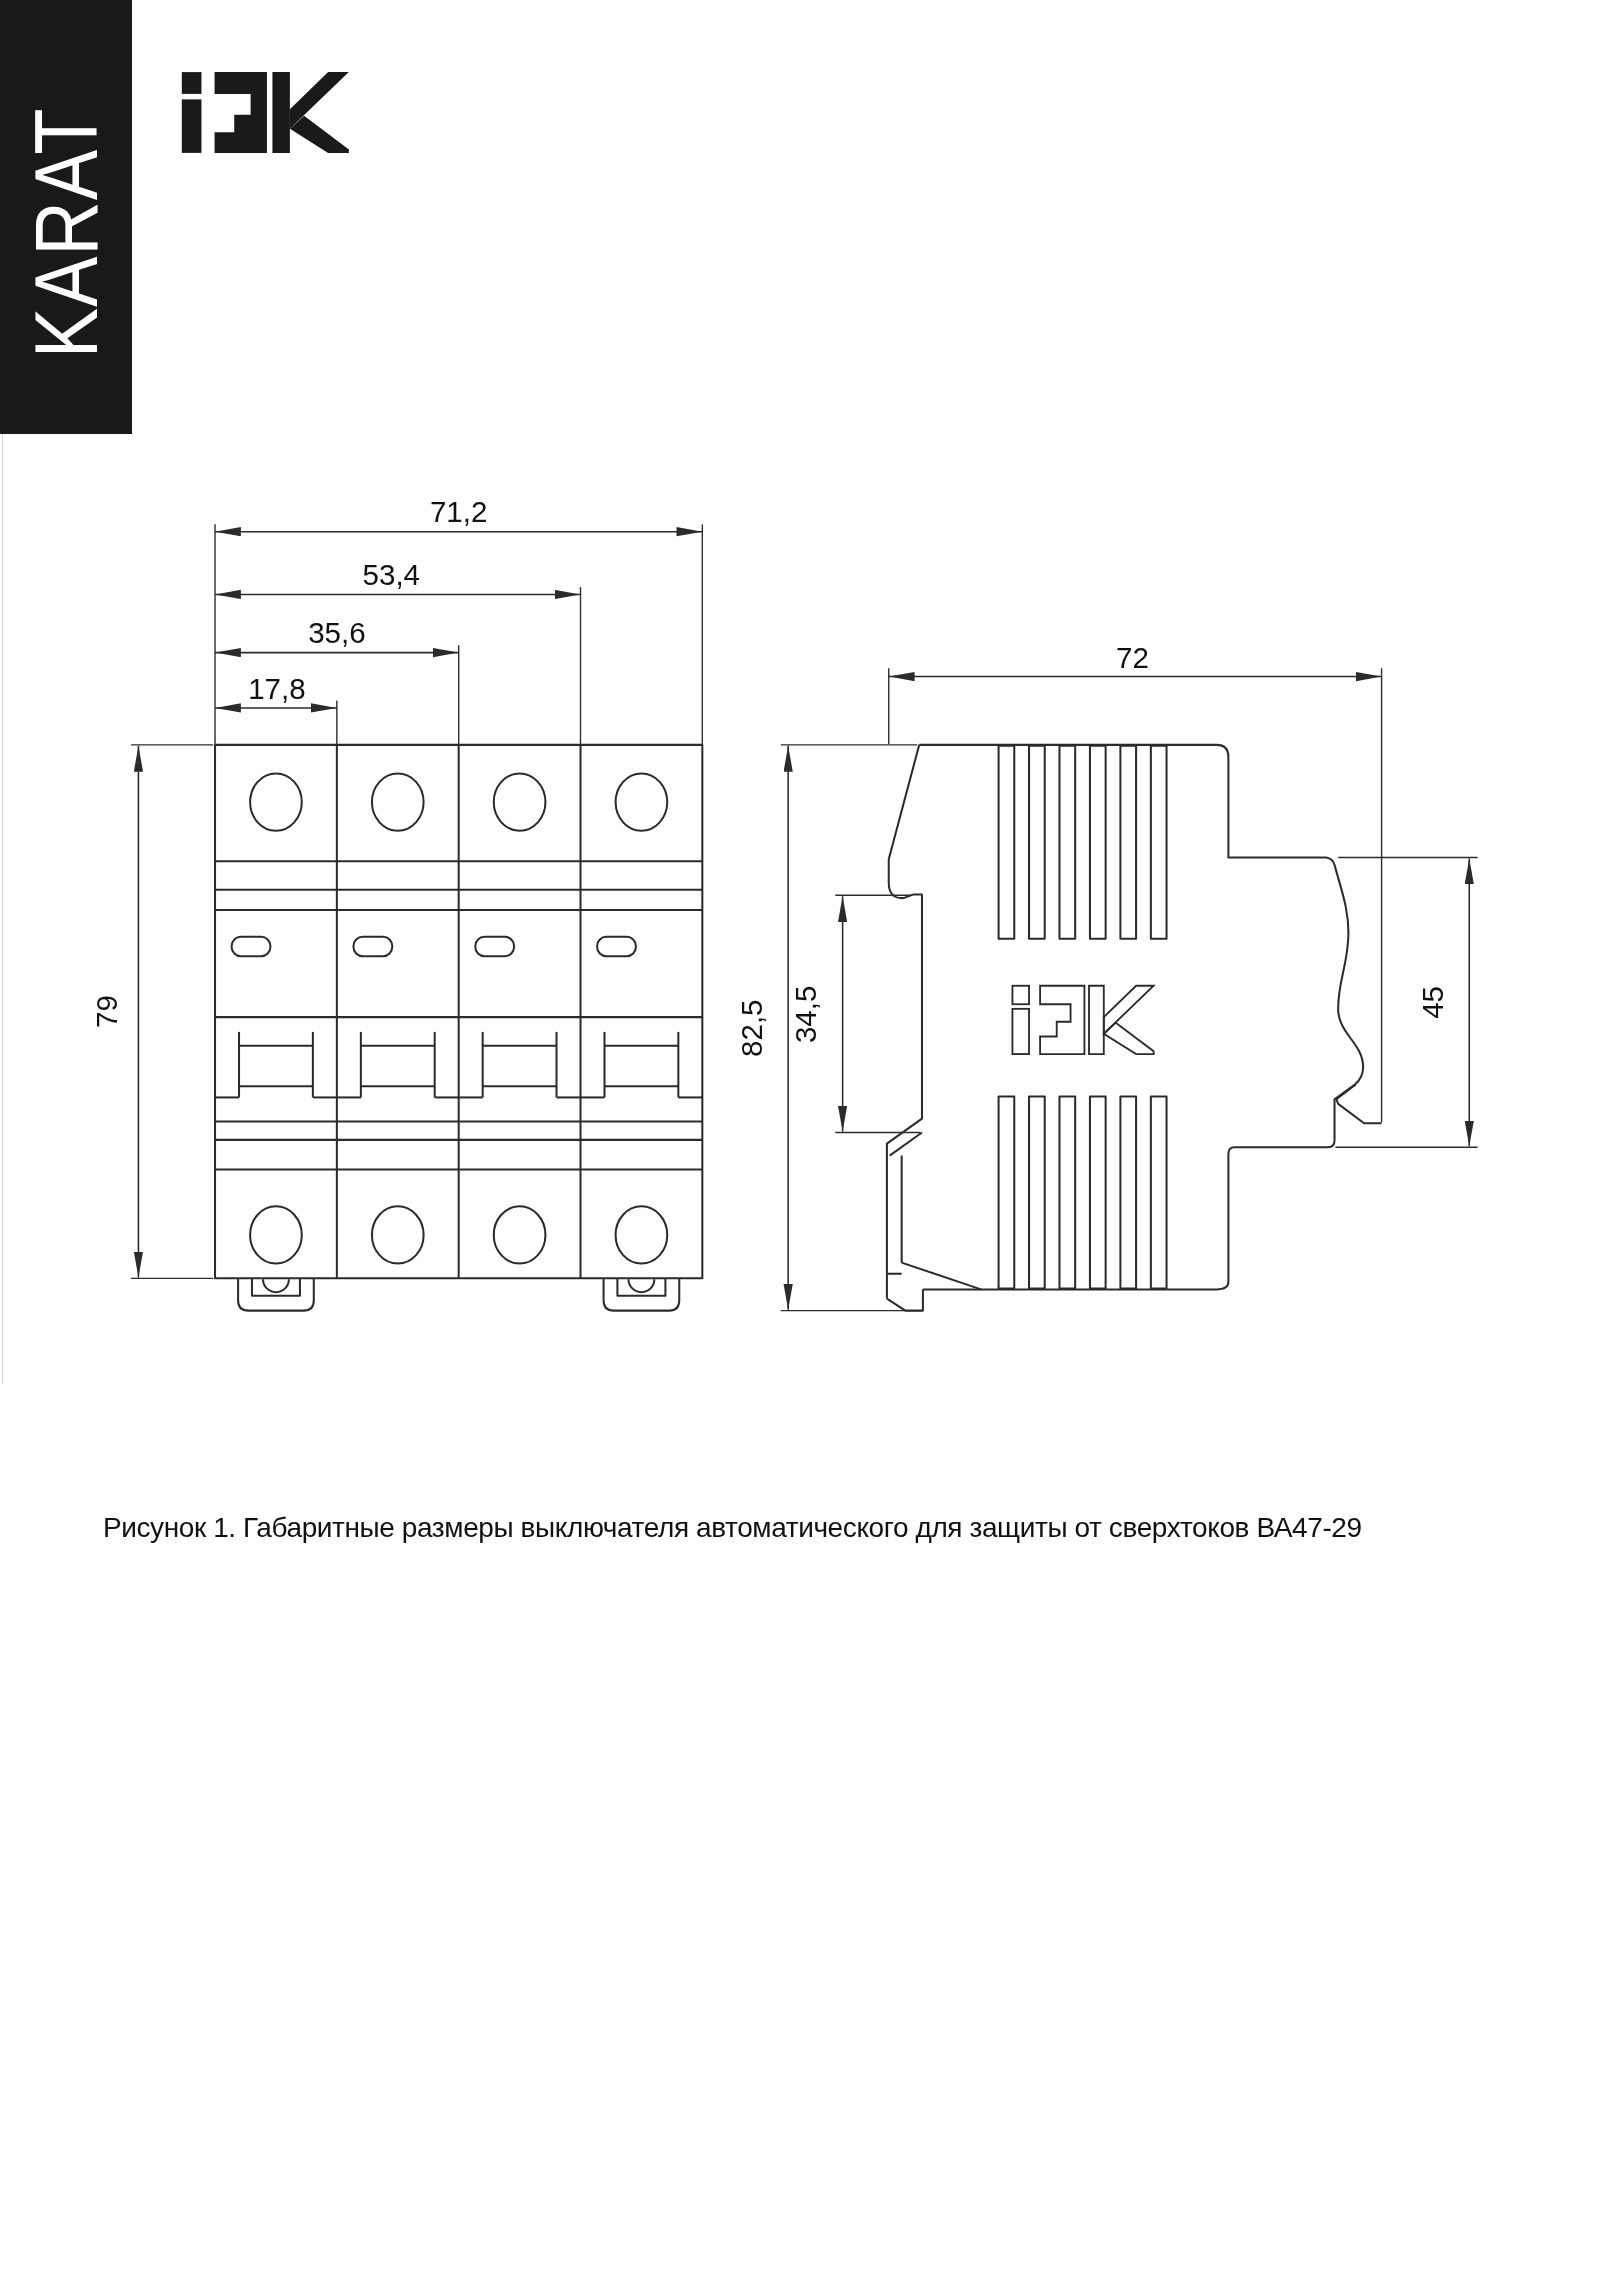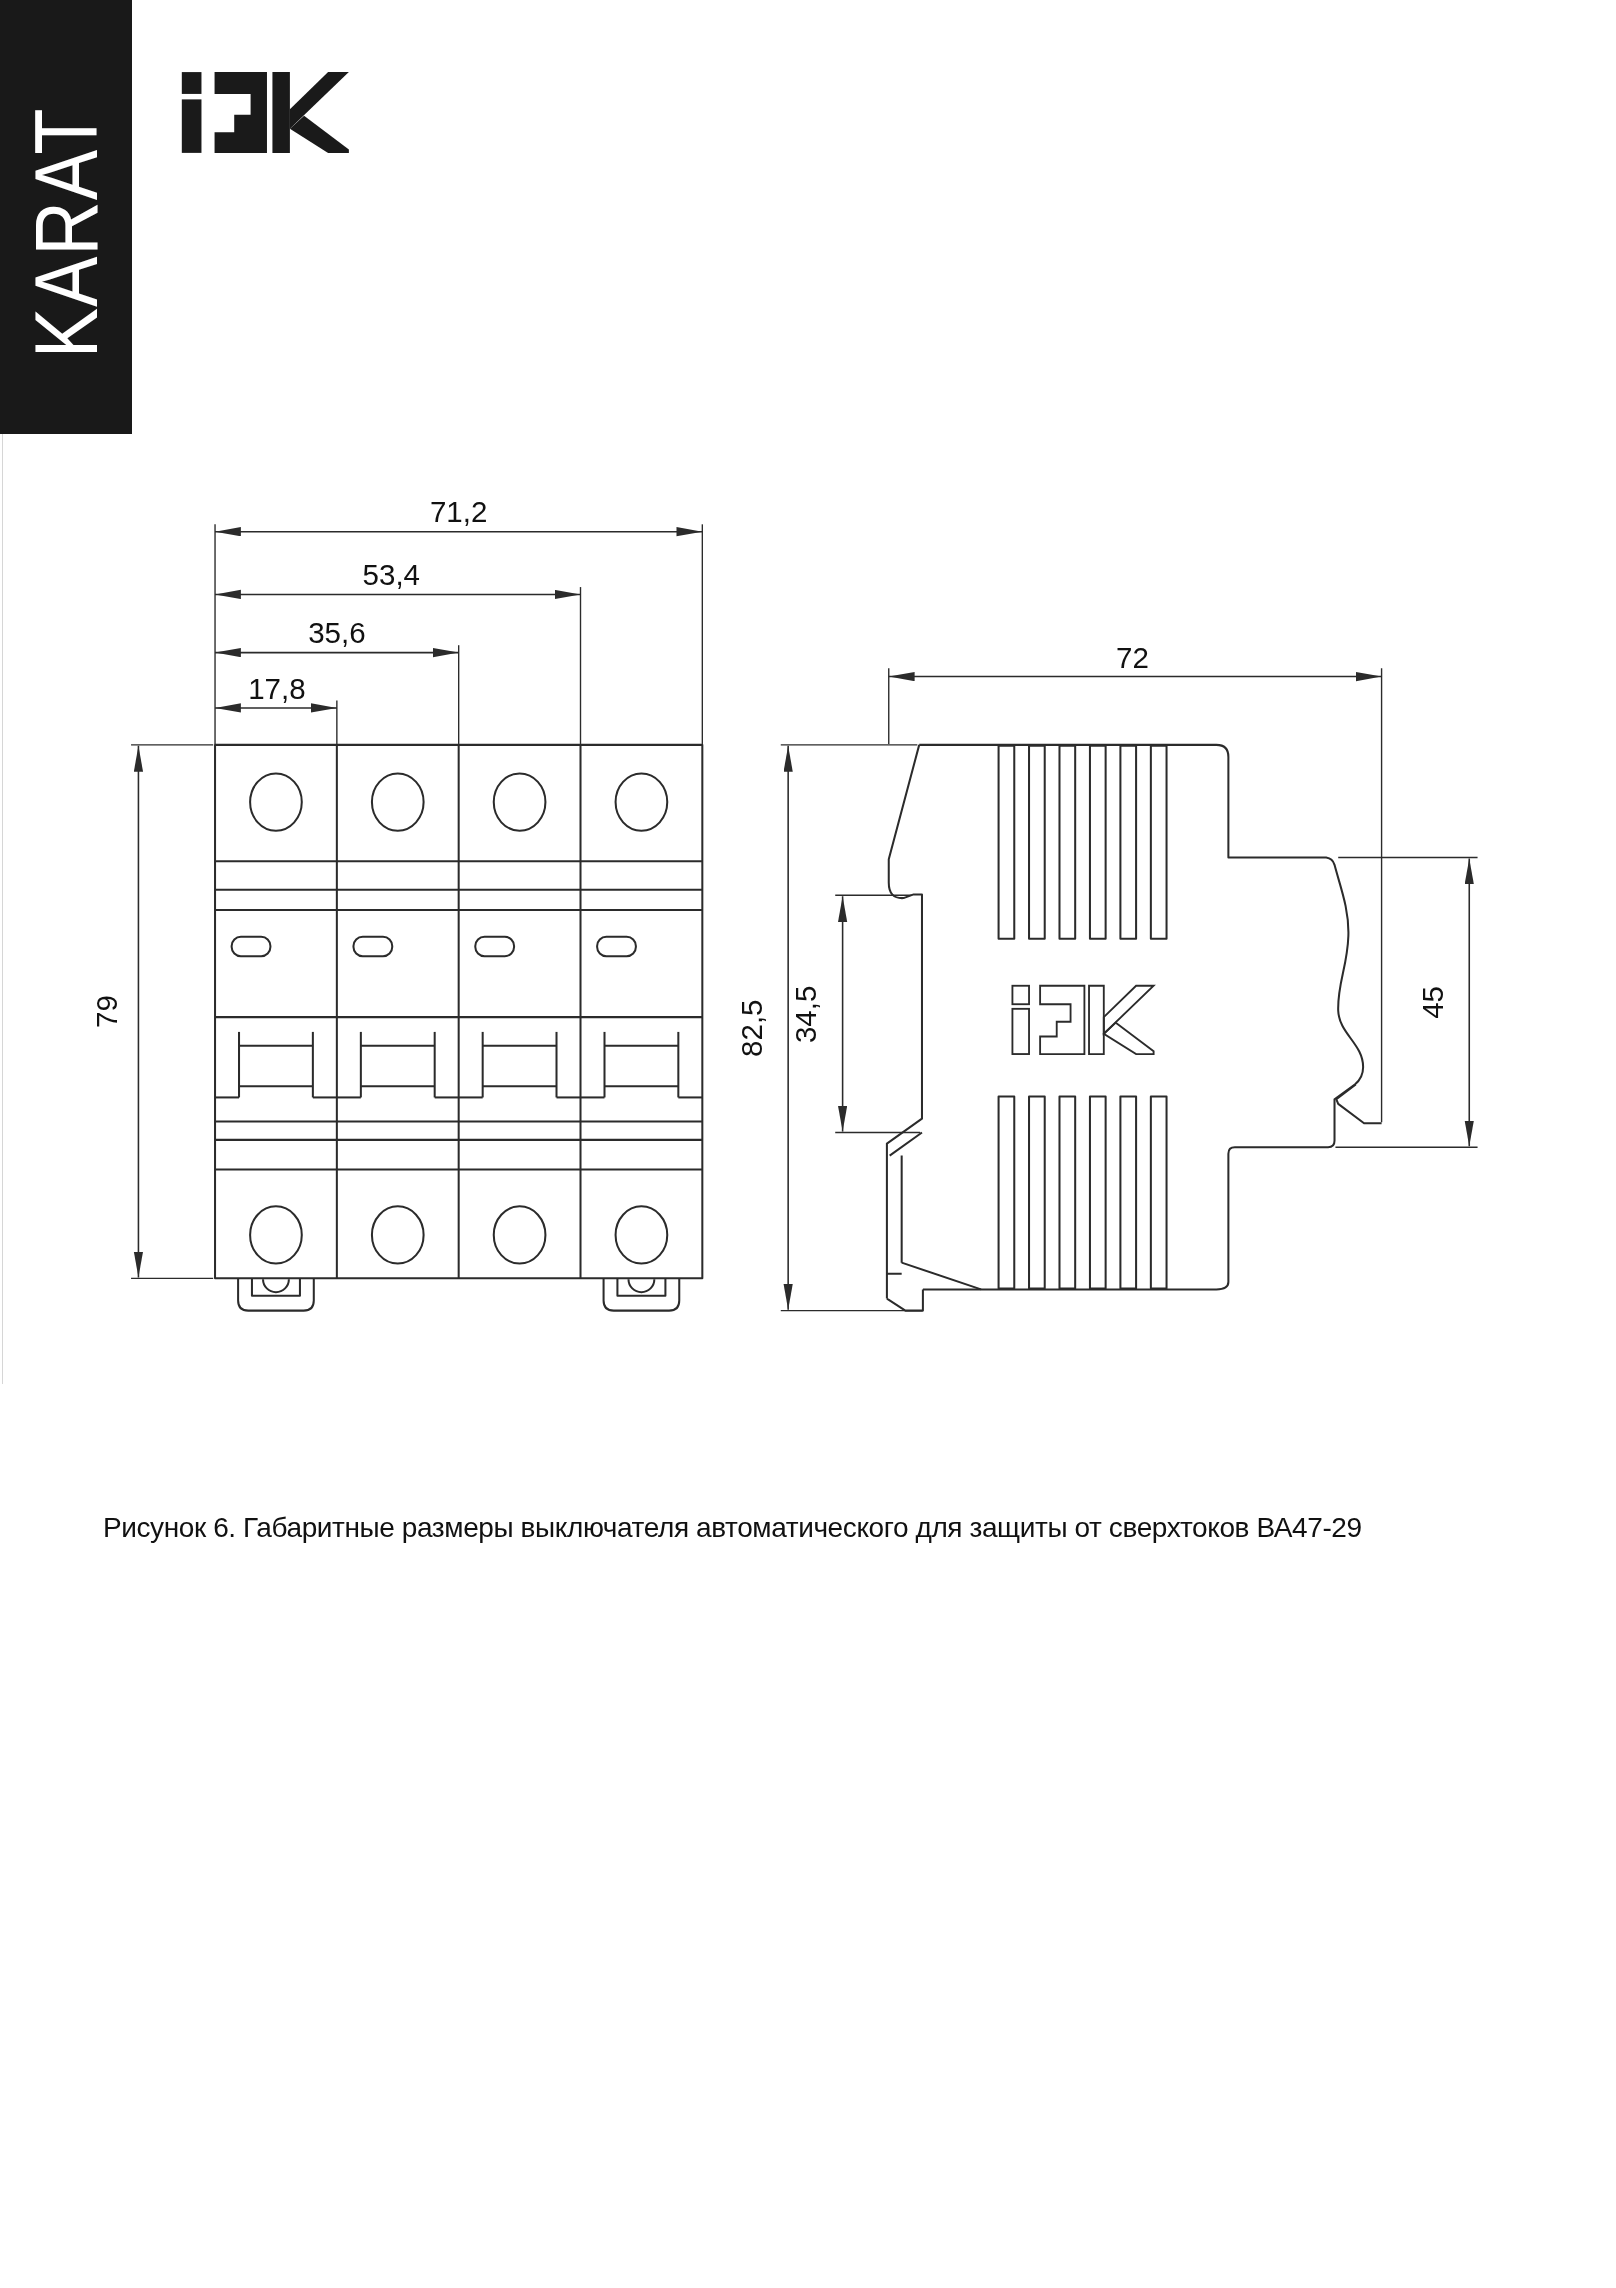--- a/index.html
+++ b/index.html
@@ -203,15 +203,15 @@
       <line class="dim" x1="913" y1="971" x2="913" y2="1226" marker-start="url(#ah)" marker-end="url(#ah)"></line>
       <text class="dlabel" x="884" y="1099" text-anchor="middle" transform="rotate(-90 884 1099)">34,5</text>
 
       <line class="thin" x1="1450" y1="929" x2="1601" y2="929"></line>
       <line class="thin" x1="1447" y1="1243" x2="1601" y2="1243"></line>
       <line class="dim" x1="1592" y1="930" x2="1592" y2="1242" marker-start="url(#ah)" marker-end="url(#ah)"></line>
       <text class="dlabel" x="1564" y="1086" text-anchor="middle" transform="rotate(-90 1564 1086)">45</text>
     </g>
   </svg>
 
-  <div class="caption">Рисунок 6. Габаритные размеры выключателя автоматического для защиты от сверхтоков ВА47-29</div>
+  <div class="caption">Рисунок 1. Габаритные размеры выключателя автоматического для защиты от сверхтоков ВА47-29</div>
 </div>
 
 
 </body></html>

